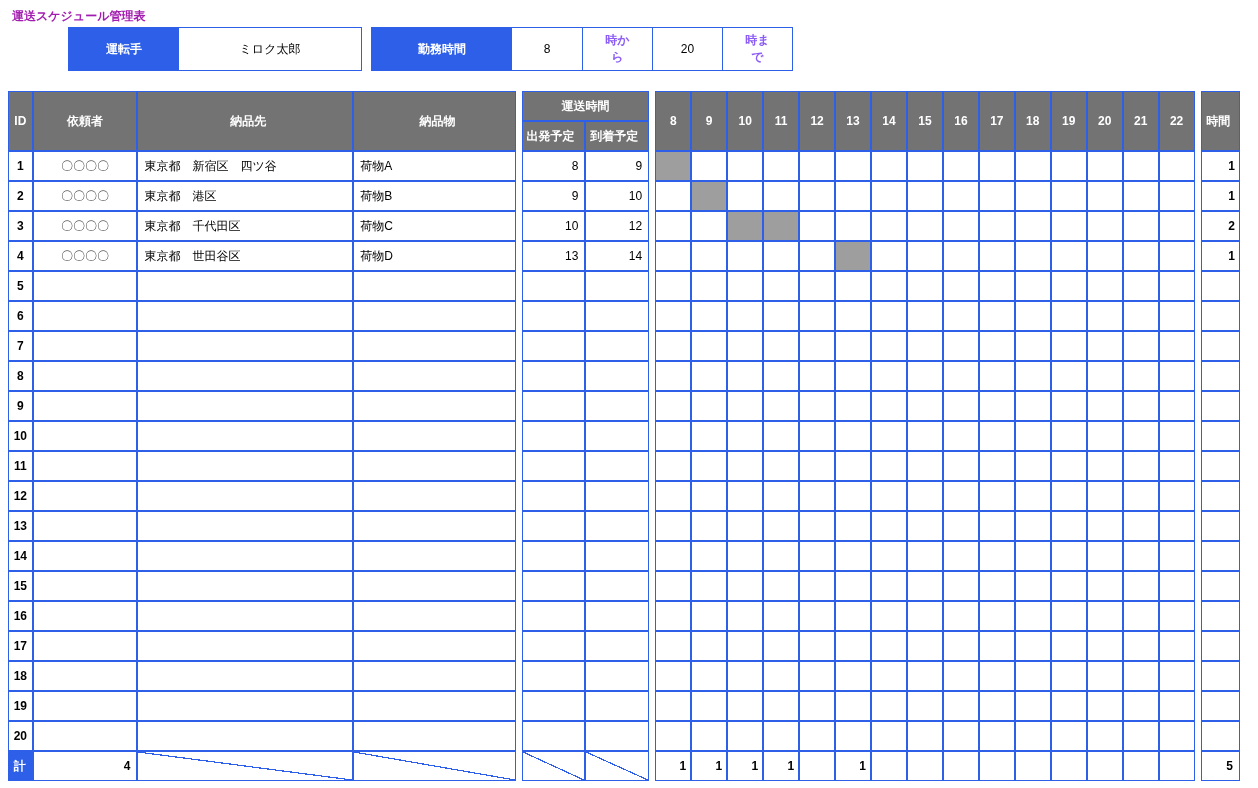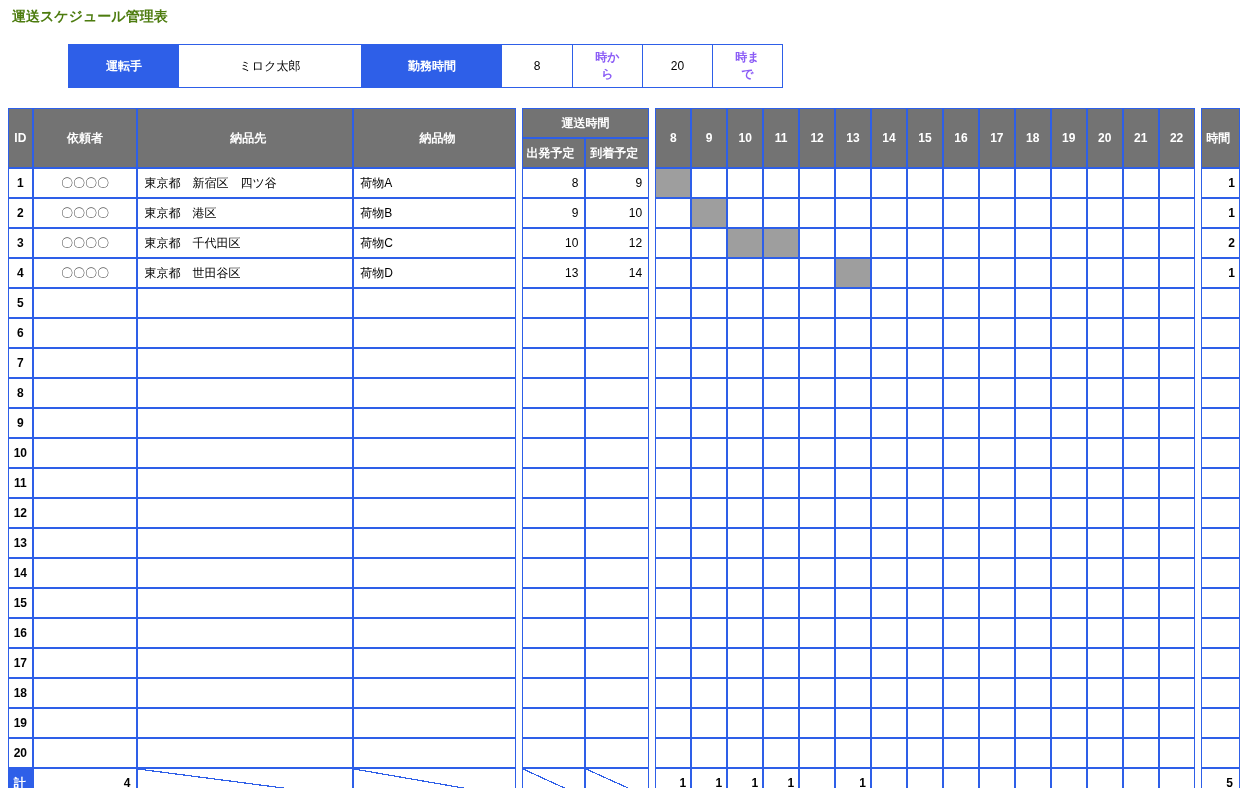--- a/index.html
+++ b/index.html
@@ -4,29 +4,29 @@
 <style>
   * { box-sizing: border-box; margin: 0; padding: 0; }
   body {
     font-family: "Hiragino Kaku Gothic Pro", "Meiryo", sans-serif;
     font-size: 12px;
     background: #fff;
     padding: 8px;
     width: 1258px;
   }
   .title {
-    color: #4d7c0f;
+    color: #a21caf;
     font-weight: bold;
-    font-size: 14px;
-    margin-bottom: 18px;
+    font-size: 12px;
+    margin-bottom: 2px;
     margin-left: 4px;
   }
   .info-row {
     display: flex;
-    gap: 0;
+    gap: 10px;
     margin-bottom: 20px;
     margin-left: 60px;
   }
   .info-box {
     display: flex;
     border: 1px solid #2e5fe8;
   }
   .info-label {
     background: #2e5fe8;
     color: #fff;

